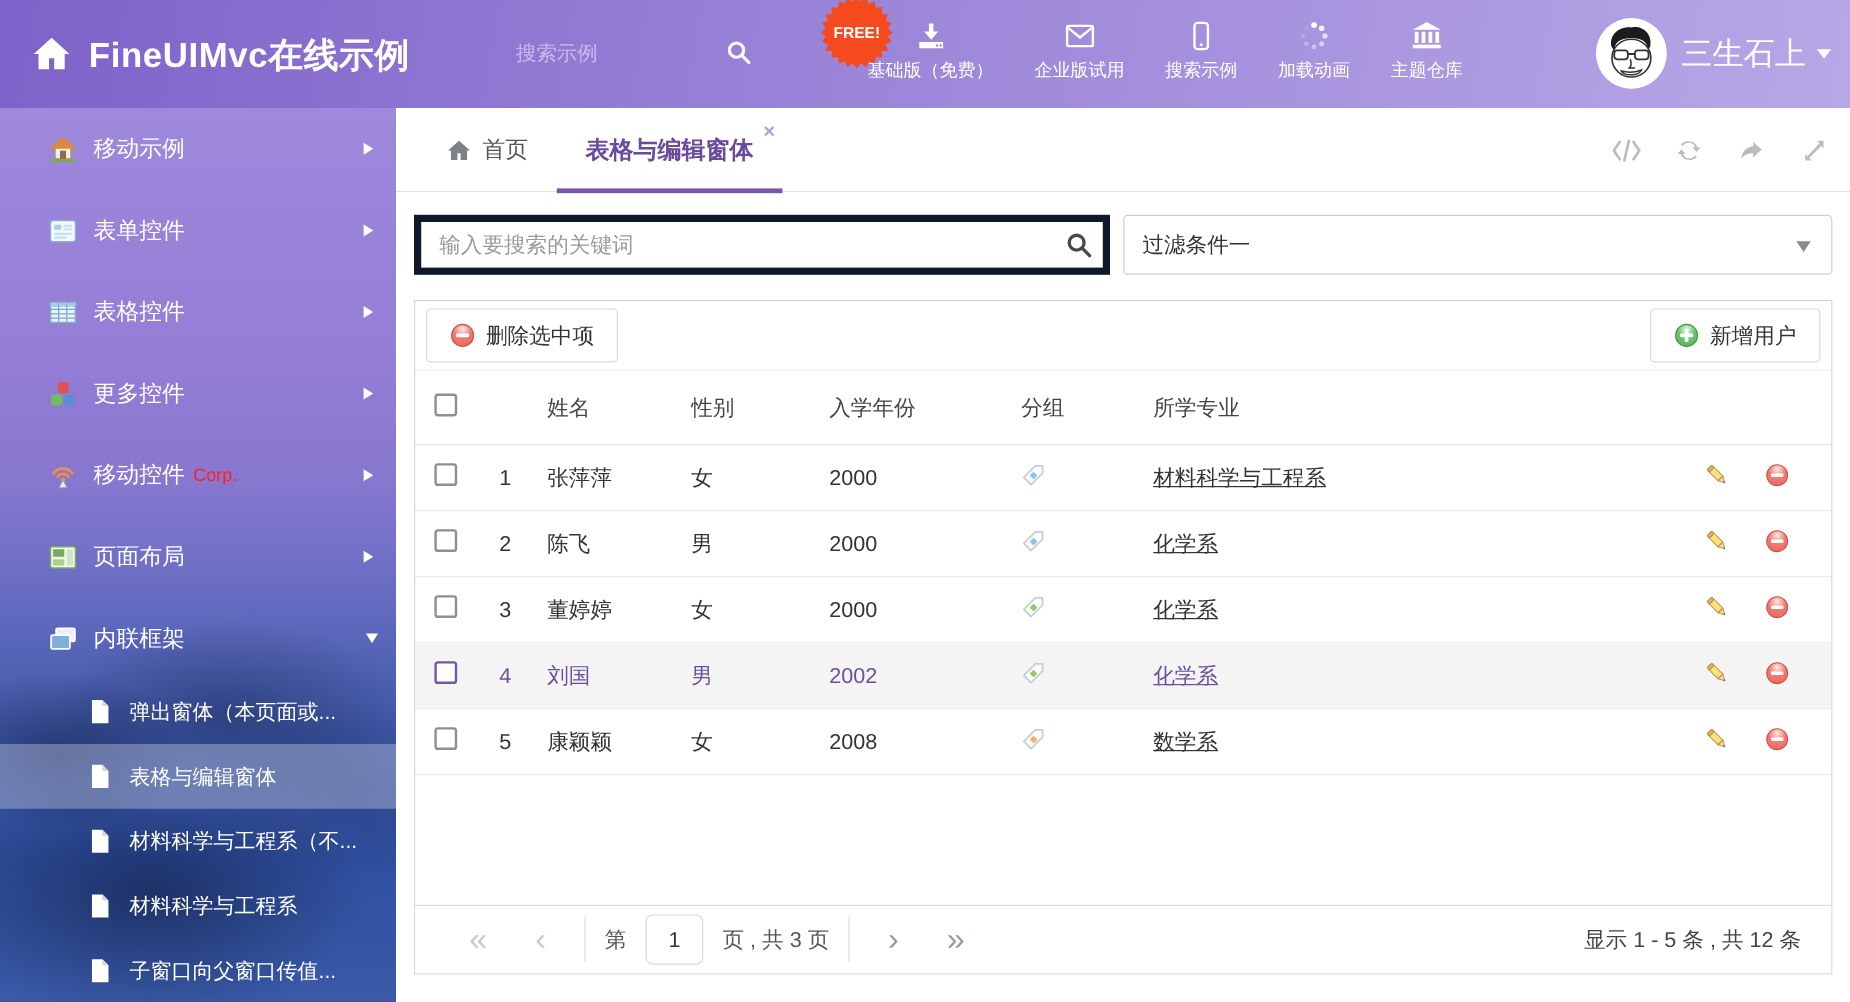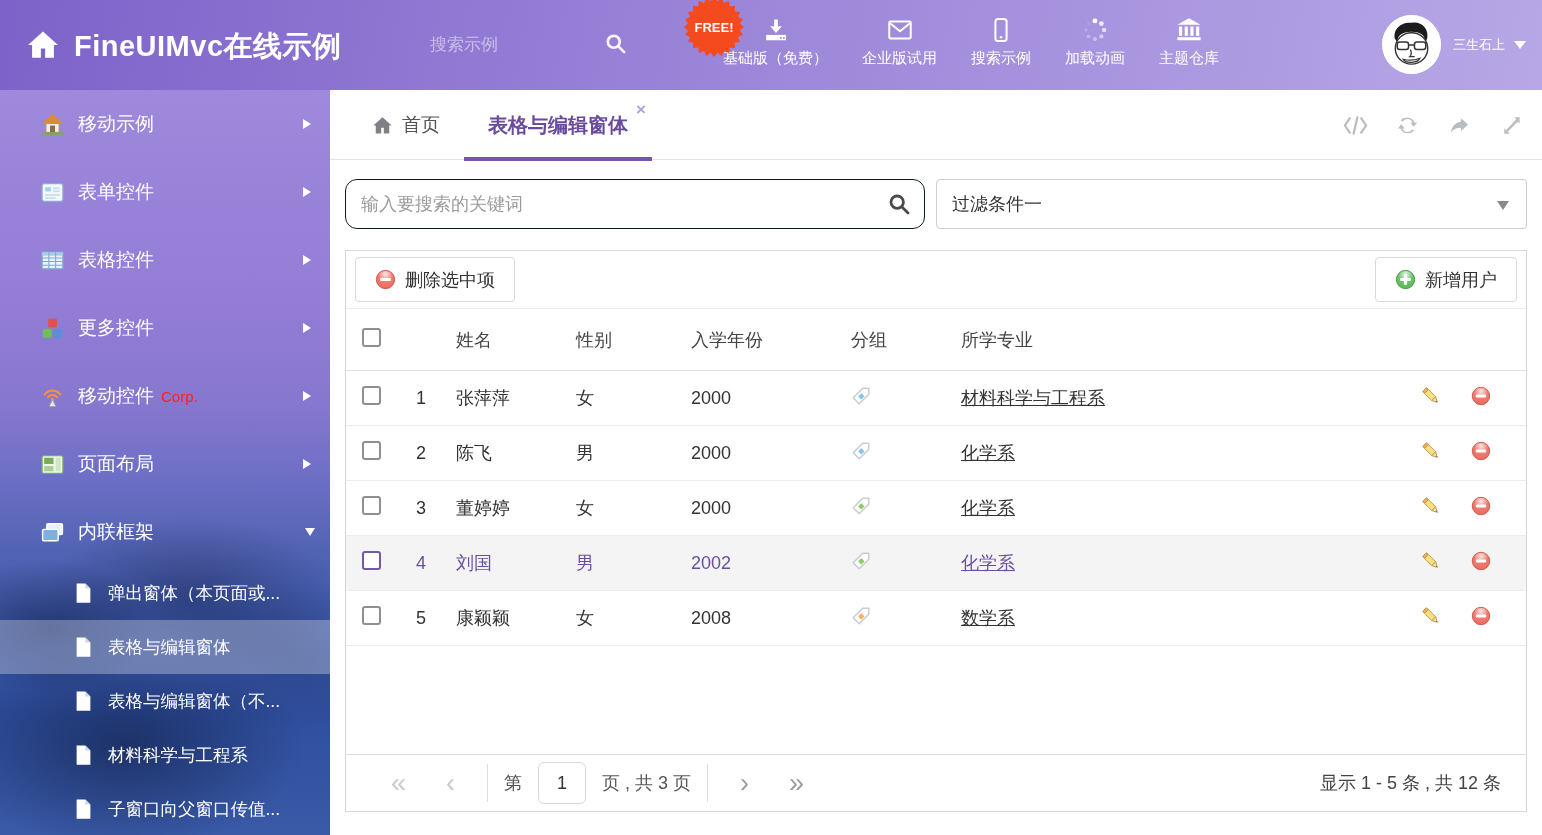--- a/index.html
+++ b/index.html
@@ -27,21 +27,21 @@
   .free-badge { position:absolute; left:684px; top:-3px; width:60px; height:60px; z-index:6; }
   .free-badge svg { position:absolute; inset:0; }
   .free-badge .fb-txt { position:absolute; inset:0; display:flex; align-items:center; justify-content:center; color:#fff; font-size:13px; font-weight:bold; }
   .h-nav { position:absolute; left:706px; top:0; height:90px; display:flex; }
   .nav-item { display:flex; flex-direction:column; align-items:center; justify-content:flex-start; padding:0 17px; cursor:pointer; }
   .nav-ic { width:28px; height:28px; margin-top:16px; }
   .nav-ic svg { width:28px; height:28px; }
   .nav-label { margin-top:5px; font-size:15px; color:#fff; white-space:nowrap; }
   .h-user { position:absolute; right:16px; top:15px; display:flex; align-items:center; cursor:pointer; }
   .avatar { width:59px; height:59px; border-radius:50%; overflow:hidden; background:#fff; }
-  .uname { margin-left:12px; font-size:13px; color:#fff; }
+  .uname { margin-left:12px; font-size:26px; color:#fff; }
   .ucaret { margin-left:9px; width:0; height:0; border-top:8px solid #fff; border-left:6px solid transparent; border-right:6px solid transparent; }
 
   
   .sidebar {
     position:absolute; top:90px; left:0; width:330px; bottom:0; z-index:1; overflow:hidden;
     background:
       radial-gradient(150px 95px at 15% 72%, rgba(10,20,50,.45), transparent 70%),
       radial-gradient(210px 115px at 58% 68%, rgba(12,22,55,.38), transparent 70%),
       radial-gradient(170px 105px at 88% 76%, rgba(28,42,88,.33), transparent 70%),
       radial-gradient(240px 140px at 38% 88%, rgba(8,18,45,.5), transparent 75%),
@@ -69,21 +69,21 @@
   .tab-ic svg { width:21px; height:21px; }
   .tab.active { color:#6a4a9d; font-weight:bold; font-size:20px; }
   .tab.active::after { content:''; position:absolute; left:0; right:0; bottom:-1px; height:4px; background:#7a55ad; }
   .tab-close { position:absolute; top:11px; right:6px; font-size:17px; font-weight:bold; color:#b2a0d6; line-height:1; cursor:pointer; }
   .tab-actions { position:absolute; right:18px; top:0; height:70px; display:flex; align-items:center; gap:27px; color:#b9bdc1; }
   .ta-ic { width:25px; height:23px; cursor:pointer; }
   .ta-ic svg { width:25px; height:23px; }
 
   .filters { display:flex; gap:11px; padding:19px 15px 0; }
   .search-box { position:relative; width:580px; height:50px; }
-  .search-box input { width:100%; height:100%; border:1px solid #0f172a; border-radius:12px; padding:0 48px 0 15px; font-size:18px; color:#333; outline:none; font-family:inherit; }
+  .search-box input { width:100%; height:100%; border:6px solid #0f172a; border-radius:0; padding:0 48px 0 15px; font-size:18px; color:#333; outline:none; font-family:inherit; }
   .search-box input::placeholder { color:#9b9b9b; }
   .m-search-ic { position:absolute; right:14px; top:13px; width:24px; height:24px; color:#4a4a4a; cursor:pointer; }
   .select-box { position:relative; flex:1; height:50px; border:1px solid #cfcfcf; border-radius:4px; font-size:18px; color:#333; line-height:48px; padding-left:15px; cursor:pointer; }
   .select-caret { position:absolute; right:17px; top:21px; width:0; height:0; border-top:9px solid #8a8a8a; border-left:6.5px solid transparent; border-right:6.5px solid transparent; }
 
   .grid-panel { position:relative; margin:21px 15px 0; height:562px; border:1px solid #d6d6d6; background:#fff; }
   .toolbar { position:relative; height:58px; padding:6px 9px; border-bottom:1px solid #ededed; }
   .btn { display:inline-flex; align-items:center; gap:9px; height:45px; padding:0 19px; border:1px solid #d9d9d9; border-radius:4px; background:#fff; font-size:18px; color:#333; cursor:pointer; font-family:inherit; }
   .btn-add { position:absolute; right:9px; top:6px; }
   .bic { width:21px; height:21px; }
@@ -332,21 +332,21 @@
       </span>
       <span class="sub-label">表格与编辑窗体</span>
     </div>
     <div class="side-sub">
       <span class="sub-ic">
         <svg viewBox="0 0 20 24">
           <path d="M2.5 1.5h9.5l5.5 5.5v15.5H2.5z" fill="#ffffff"></path>
           <path d="M12 1.5 17.5 7H12z" fill="#cfd6dd"></path>
         </svg>
       </span>
-      <span class="sub-label">表格与编辑窗体（不...</span>
+      <span class="sub-label">材料科学与工程系（不...</span>
     </div>
     <div class="side-sub">
       <span class="sub-ic">
         <svg viewBox="0 0 20 24">
           <path d="M2.5 1.5h9.5l5.5 5.5v15.5H2.5z" fill="#ffffff"></path>
           <path d="M12 1.5 17.5 7H12z" fill="#cfd6dd"></path>
         </svg>
       </span>
       <span class="sub-label">材料科学与工程系</span>
     </div>

